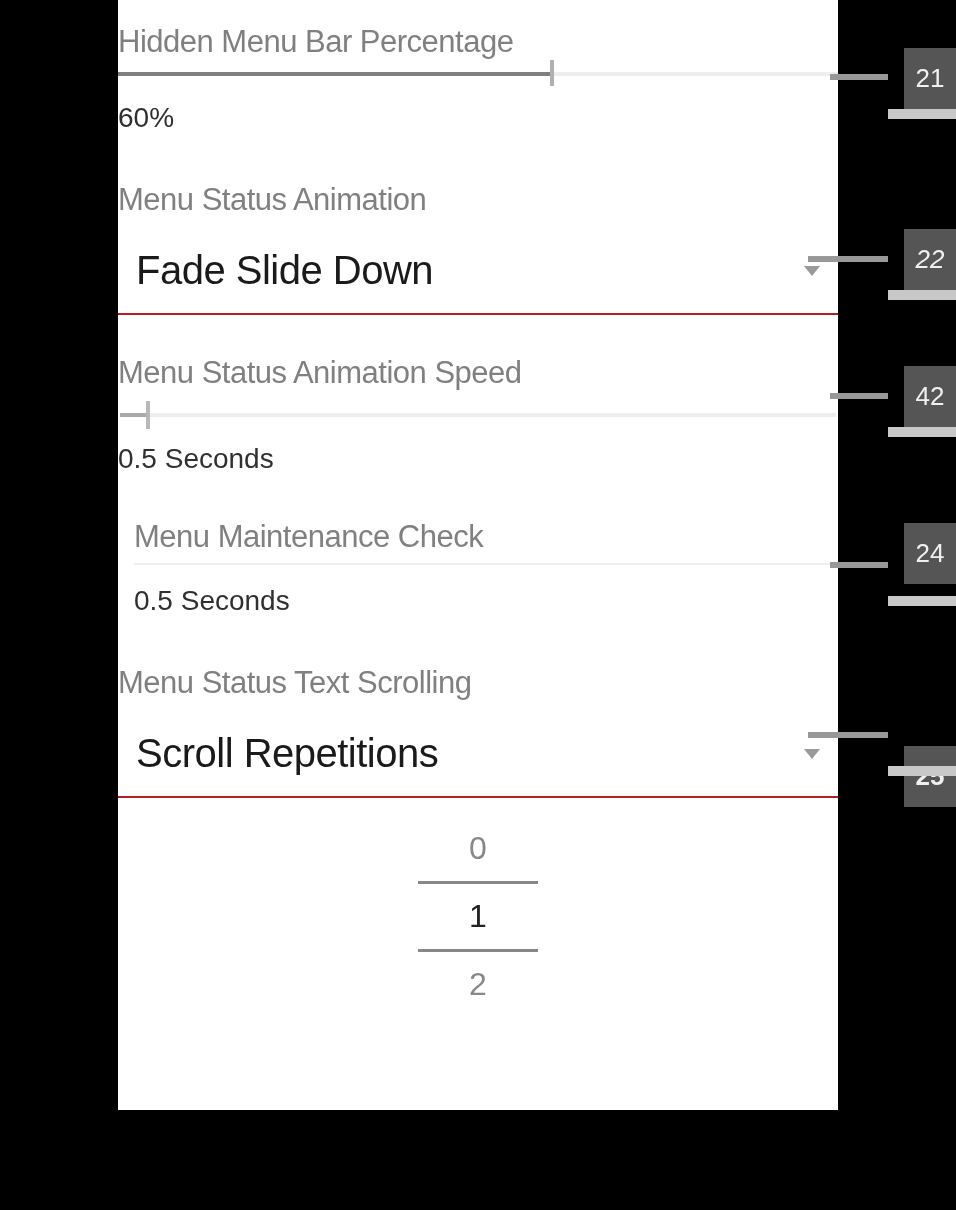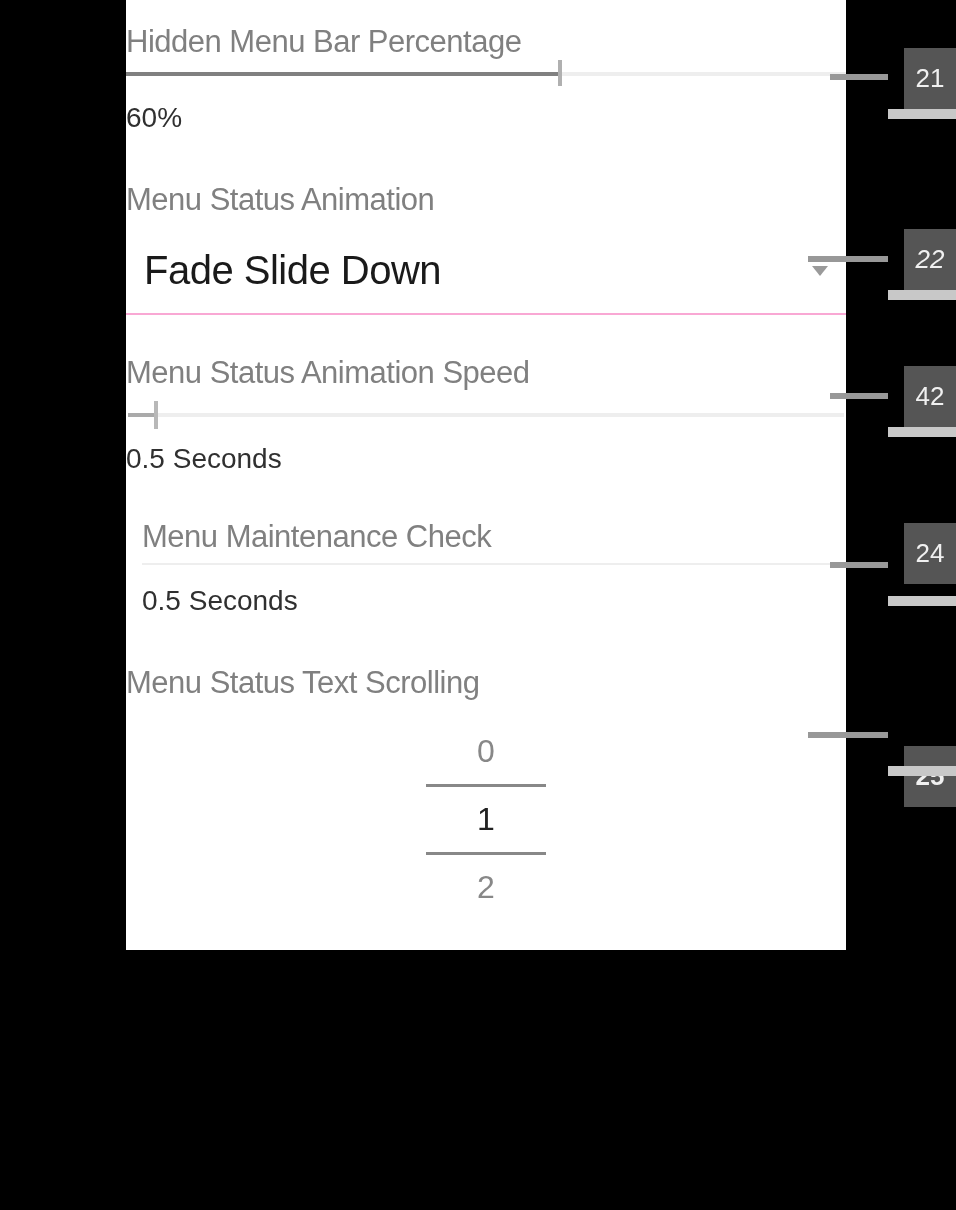--- a/index.html
+++ b/index.html
@@ -6,24 +6,24 @@
   body {
     background: #000;
     width: 956px;
     height: 1210px;
     font-family: -apple-system, "Helvetica Neue", Arial, sans-serif;
     position: relative;
     overflow: hidden;
   }
   .panel {
     position: absolute;
-    left: 126px;
+    left: 118px;
     top: 0;
     width: 720px;
-    height: 950px;
+    height: 1110px;
     background: #fff;
   }
   .section-label {
     font-size: 31px;
     color: #808080;
     letter-spacing: -0.5px;
     padding-left: 0px;
   }
   .section {
     padding: 0;
@@ -66,21 +66,21 @@
     color: #303030;
     margin-top: 12px;
   }
 
   
   .dropdown {
     display: flex;
     align-items: center;
     justify-content: space-between;
     padding: 22px 18px 20px 18px;
-    border-bottom: 2px solid #f9a8d4;
+    border-bottom: 2px solid #b91c1c;
     margin-top: 8px;
   }
   .dropdown-value {
     font-size: 40px;
     color: #1a1a1a;
     letter-spacing: -0.5px;
   }
   .caret {
     width: 0; height: 0;
     border-left: 8px solid transparent;
@@ -216,20 +216,24 @@
   </div>
 
   <div class="section" style="margin-top:44px;margin-left:16px;">
     <div class="section-label">Menu Maintenance Check</div>
     <div class="divider"></div>
     <div class="value-center" style="margin-top:20px;">0.5 Seconds</div>
   </div>
 
   <div class="section" style="margin-top:48px;">
     <div class="section-label">Menu Status Text Scrolling</div>
+    <div class="dropdown">
+      <span class="dropdown-value">Scroll Repetitions</span>
+      <span class="caret"></span>
+    </div>
   </div>
 
   <div class="picker">
     <div class="picker-val">0</div>
     <div class="picker-rule"></div>
     <div class="picker-val selected">1</div>
     <div class="picker-rule"></div>
     <div class="picker-val">2</div>
   </div>
 

